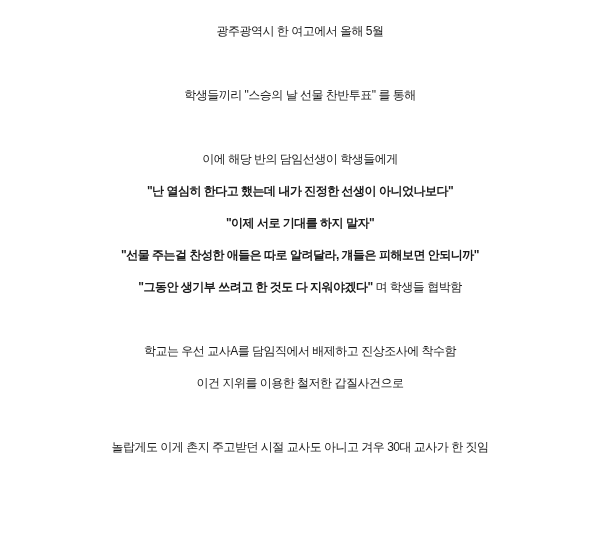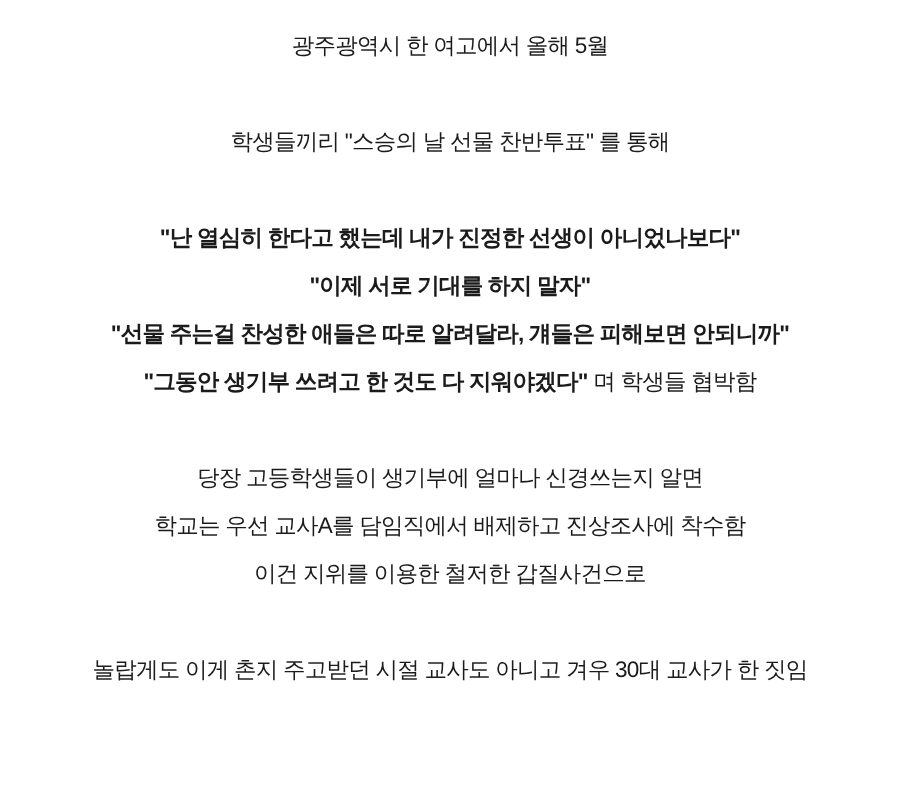--- a/index.html
+++ b/index.html
@@ -20,46 +20,46 @@
     text-align: center;
     font-family: "Liberation Sans", sans-serif;
   }
   .paragraph {
     margin: 0 0 32px 0;
   }
   .paragraph:last-child {
     margin-bottom: 16px;
   }
   .line {
-    font-size: 15px;
+    font-size: 12px;
     line-height: 32px;
     letter-spacing: -0.5px;
     white-space: nowrap;
   }
   .seg.bold {
     font-weight: 700;
   }
 </style>
 </head>
 <body>
 
 <div class="article" style="background: rgb(255, 255, 255); color: rgb(27, 27, 27);">
     <div class="paragraph">
       <div class="line"><span class="seg">광주광역시 한 여고에서 올해 5월</span></div>
     </div>
     <div class="paragraph">
       <div class="line"><span class="seg">학생들끼리 "스승의 날 선물 찬반투표" 를 통해</span></div>
     </div>
     <div class="paragraph">
+      <div class="line"><span class="seg">이에 해당 반의 담임선생이 학생들에게</span></div>
       <div class="line"><span class="seg bold">"난 열심히 한다고 했는데 내가 진정한 선생이 아니었나보다"</span></div>
       <div class="line"><span class="seg bold">"이제 서로 기대를 하지 말자"</span></div>
       <div class="line"><span class="seg bold">"선물 주는걸 찬성한 애들은 따로 알려달라, 걔들은 피해보면 안되니까"</span></div>
       <div class="line"><span class="seg bold">"그동안 생기부 쓰려고 한 것도 다 지워야겠다"</span><span class="seg"> 며 학생들 협박함</span></div>
     </div>
     <div class="paragraph">
-      <div class="line"><span class="seg">당장 고등학생들이 생기부에 얼마나 신경쓰는지 알면</span></div>
       <div class="line"><span class="seg">학교는 우선 교사A를 담임직에서 배제하고 진상조사에 착수함</span></div>
       <div class="line"><span class="seg">이건 지위를 이용한 철저한 갑질사건으로</span></div>
     </div>
     <div class="paragraph">
       <div class="line"><span class="seg">놀랍게도 이게 촌지 주고받던 시절 교사도 아니고 겨우 30대 교사가 한 짓임</span></div>
     </div>
   </div>
 
 </body></html>

